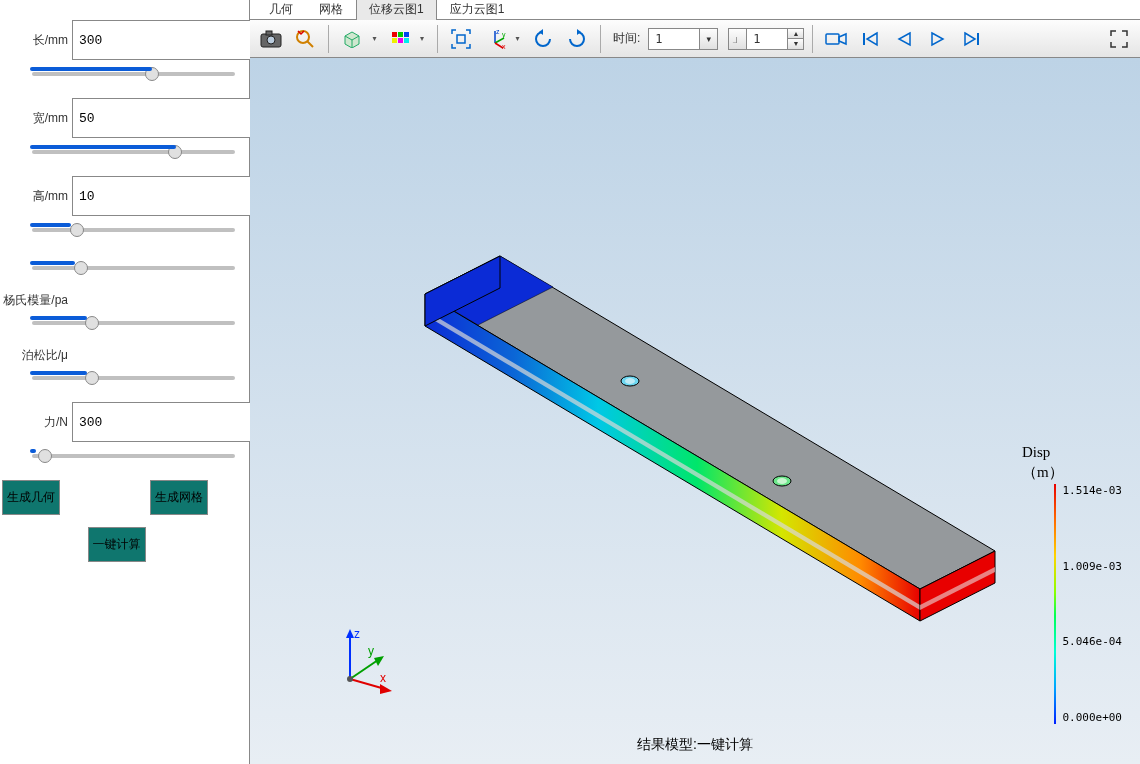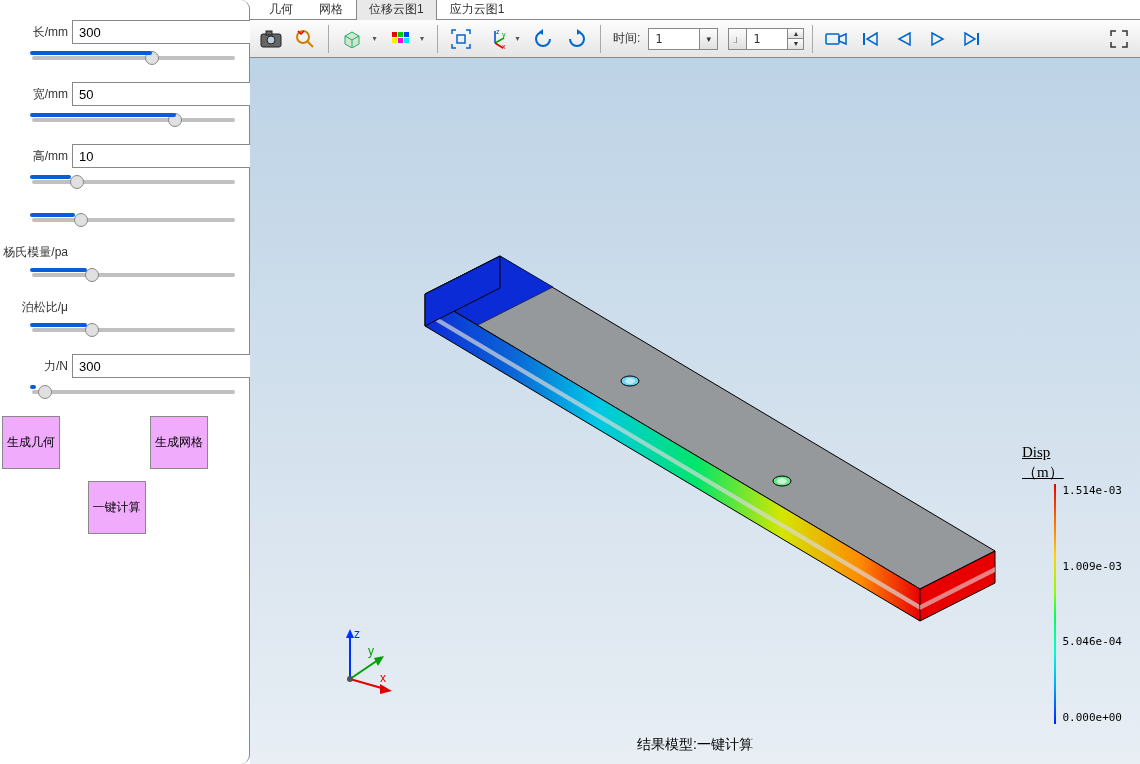--- a/index.html
+++ b/index.html
@@ -13,40 +13,39 @@
     height: 764px;
     overflow: hidden;
     display: flex;
   }
   .sidebar {
     width: 250px;
     height: 764px;
     border-right: 1px solid #888;
     padding: 20px 16px 10px 0;
     background: #fff;
-    border-radius: 9px;
   }
   .param-row {
     display: flex;
     align-items: center;
     margin-top: 6px;
   }
   .param-row:first-child { margin-top: 0; }
   .param-label {
     flex: 0 0 72px;
     text-align: right;
     padding-right: 4px;
     font-size: 12px;
   }
   .param-input {
     flex: 1;
-    height: 24px;
+    height: 40px;
     border: 1px solid #888;
     padding: 2px 6px;
-    font-family: Liberation Sans, sans-serif;
+    font-family: Liberation Mono, monospace;
     font-size: 13px;
   }
   .slider-row {
     display: flex;
     margin-bottom: 18px;
   }
   .slider-wrap {
     flex: 1;
     margin-left: 30px;
     margin-right: 0;
@@ -85,22 +84,22 @@
     pointer-events: none;
   }
   .btn-row {
     margin-left: 2px;
     margin-top: 10px;
     display: flex;
     gap: 90px;
   }
   .btn {
     border: 1px solid #888;
-    background: #f0abfc;
-    padding: 17px 4px;
+    background: #0f766e;
+    padding: 8px 4px;
     font-size: 12px;
     cursor: pointer;
   }
   .btn-calc-row {
     text-align: center;
     margin-top: 12px;
   }
   .main {
     flex: 1;
     height: 764px;
@@ -251,21 +250,21 @@
   }
   .legend {
     position: absolute;
     right: 18px;
     bottom: 40px;
     width: 100px;
     font-family: Georgia, serif;
     font-size: 15px;
     color: #000;
   }
-  .legend-title { margin-bottom: 2px; text-decoration: underline; }
+  .legend-title { margin-bottom: 2px; }
   .legend-bar-wrap {
     display: flex;
     align-items: center;
     padding-left: 32px;
   }
   .legend-bar {
     width: 10px;
     height: 240px;
     background: linear-gradient(to bottom,
       #e80000 0%,

